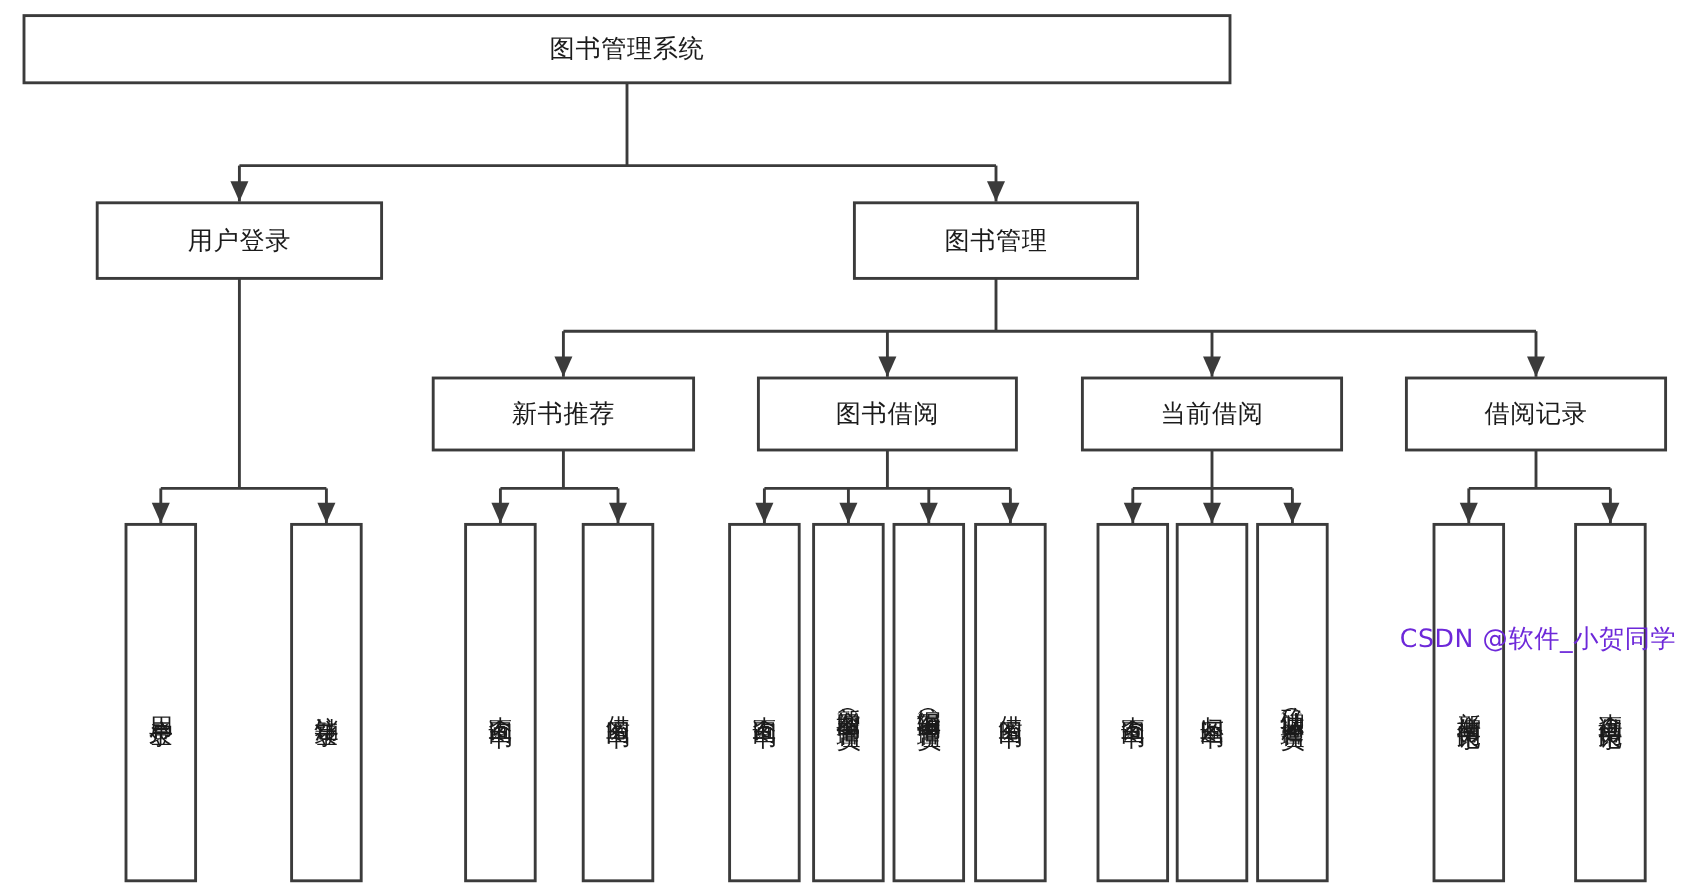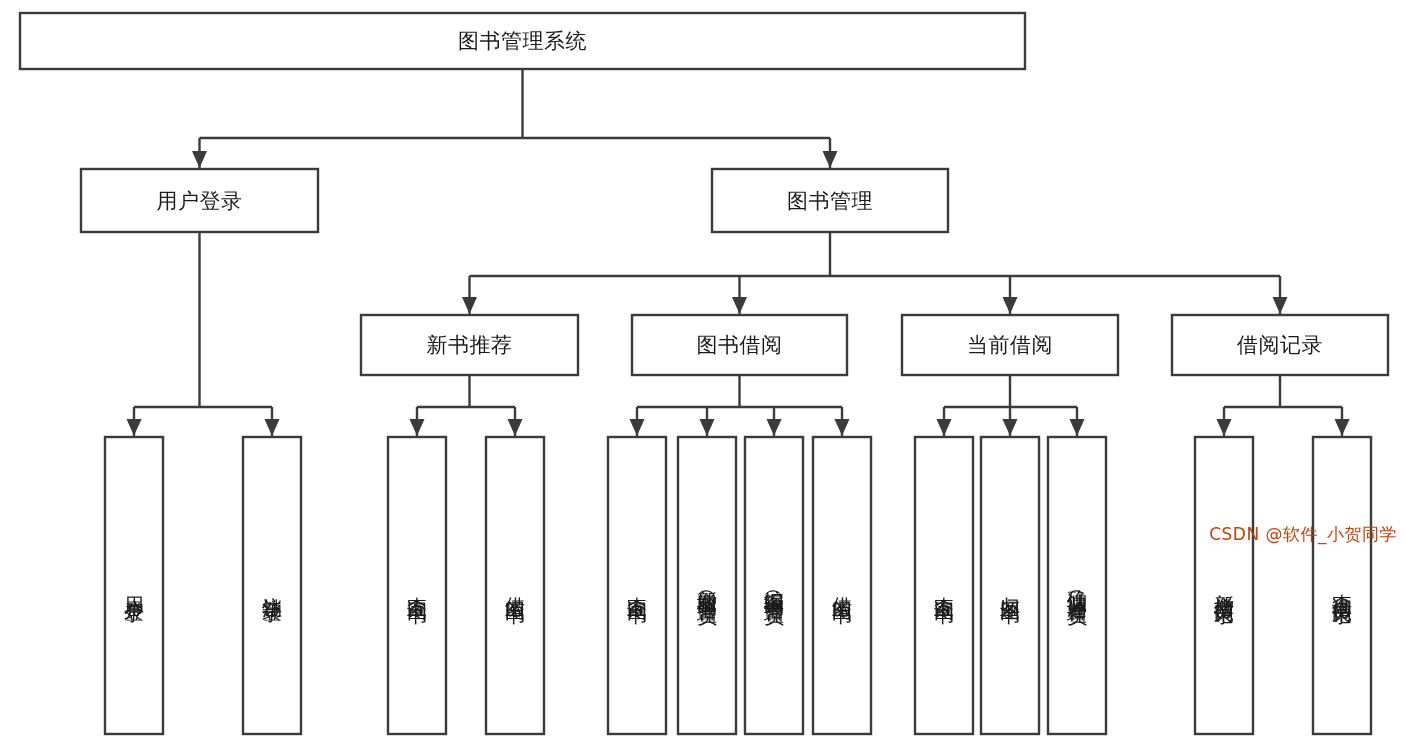--- a/index.html
+++ b/index.html
@@ -64,22 +64,22 @@
     color: #1b1b1b;
     letter-spacing: 2.5px;
     white-space: nowrap;
     text-align: center;
   }
   .watermark {
     position: absolute;
     right: 8px;
     bottom: 6px;
     font-family: "DejaVu Sans", "Liberation Sans", sans-serif;
-    font-size: 17px;
-    color: #c2410c;
+    font-size: 21px;
+    color: #6d28d9;
     letter-spacing: 0.5px;
     white-space: nowrap;
   }
 </style>
 </head>
 <body>
 
 <div id="diagram-root">
 
   <svg class="flow" viewBox="0 0 1405 747">

